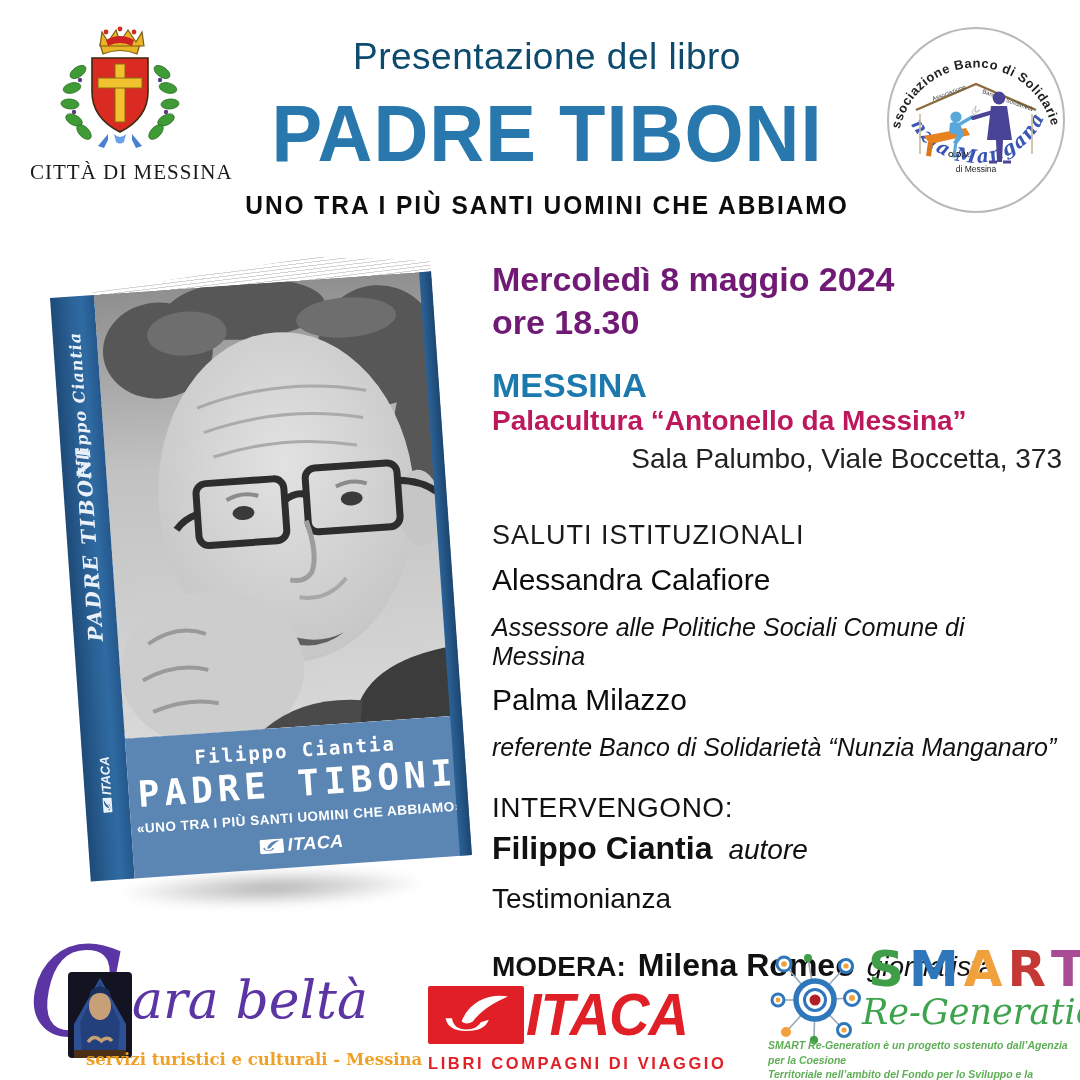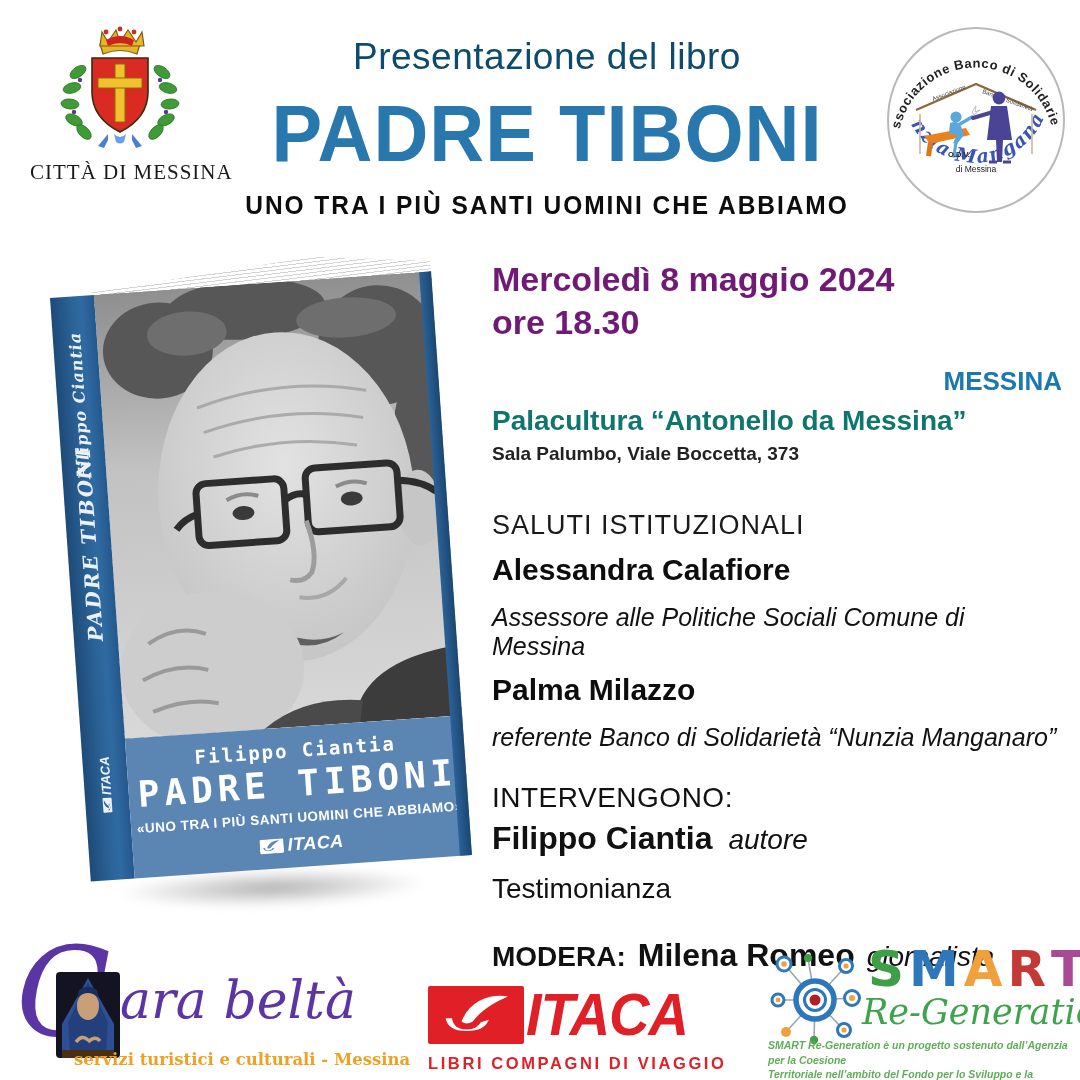--- a/index.html
+++ b/index.html
@@ -11,25 +11,25 @@
   .header{left:185px;top:36px;width:724px;text-align:center;}
   .kicker{font-size:37px;font-weight:400;letter-spacing:0.5px;color:#0c4a6e;}
   .title{margin-top:12px;font-size:76px;font-weight:800;letter-spacing:1px;color:#2878ad;
          transform:scaleY(1.04);}
   .subtitle{margin-top:14px;font-size:25px;font-weight:700;letter-spacing:2px;color:#0d0d0d;
             transform:scaleX(0.98);}
 
   
   .details{left:492px;top:258px;width:570px;}
   .d-date{font-size:34px;font-weight:800;line-height:1.27;color:#701a75;}
-  .d-city{margin-top:22px;font-size:26px;font-weight:800;color:#1b79ae;text-align:right;}
-  .d-venue{margin-top:8px;font-size:28px;font-weight:700;color:#0f766e;}
-  .d-address{margin-top:6px;font-size:19px;font-weight:700;color:#222;}
+  .d-city{margin-top:22px;font-size:34px;font-weight:800;color:#1b79ae;}
+  .d-venue{font-size:28px;font-weight:700;color:#be185d;}
+  .d-address{margin-top:6px;font-size:28px;font-weight:400;color:#222;text-align:right;}
   .d-heading{margin-top:45px;font-size:27px;font-weight:400;letter-spacing:1px;color:#1a1a1a;}
-  .d-name{margin-top:12px;font-size:30px;font-weight:700;color:#0d0d0d;}
+  .d-name{margin-top:12px;font-size:30px;font-weight:400;color:#0d0d0d;}
   .d-role{margin-top:16px;font-size:25px;font-style:italic;color:#111;}
   .d-heading2{margin-top:30px;font-size:28px;font-weight:400;letter-spacing:0.5px;}
   .d-line{margin-top:6px;display:flex;align-items:baseline;gap:16px;}
   .d-bigname{font-size:32px;font-weight:700;}
   .d-inrole{font-size:28px;font-style:italic;}
   .d-plain{margin-top:10px;font-size:28px;font-weight:400;}
   .d-modera{margin-top:32px;display:flex;align-items:baseline;gap:12px;}
   .d-moderalabel{font-size:28px;font-weight:700;}
 
   
@@ -60,21 +60,21 @@
   .b-title{margin-top:2px;font-family:"DejaVu Sans Mono",monospace;font-weight:700;
            font-size:36px;letter-spacing:5px;}
   .b-sub{margin-top:6px;font-size:13.5px;font-weight:600;letter-spacing:0.5px;}
   .b-logo{margin-top:9px;display:flex;align-items:center;justify-content:center;gap:4px;}
   .itaca-mini-text{font-style:italic;font-weight:900;font-size:18px;letter-spacing:0.5px;color:#fff;}
   .sp-mini-text{font-style:italic;font-weight:900;font-size:13px;color:#eaf1f8;}
   .cover-edge{position:absolute;right:0;top:0;bottom:0;width:12px;
               background:linear-gradient(to right,#2b6296,#1c4671);}
 
   
-  .cara{left:16px;top:948px;width:280px;height:130px;text-align:center;}
+  .cara{left:28px;top:948px;width:280px;height:130px;text-align:center;}
   .cara-c{position:absolute;left:0;top:-18px;font-family:"DejaVu Serif",serif;font-style:italic;
           font-size:124px;font-weight:400;color:#5c35a4;line-height:1;}
   .cara-img{position:absolute;left:40px;top:24px;width:64px;height:86px;border-radius:4px;overflow:hidden;}
   .cara-rest{position:absolute;left:104px;top:22px;font-family:"DejaVu Serif",serif;font-style:italic;
              font-size:52px;color:#5c35a4;white-space:nowrap;}
   .cara-tag{position:absolute;left:58px;top:102px;font-family:"DejaVu Serif",serif;font-weight:700;
             font-size:16.5px;color:#f0a125;white-space:nowrap;}
 
   .itaca{left:428px;top:982px;width:260px;text-align:left;}
   .itaca-row{display:flex;align-items:center;}

